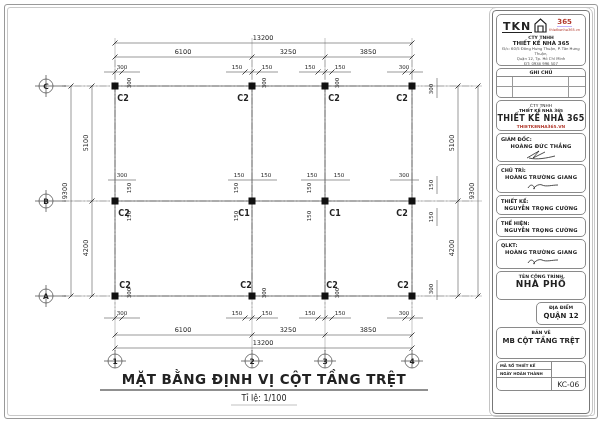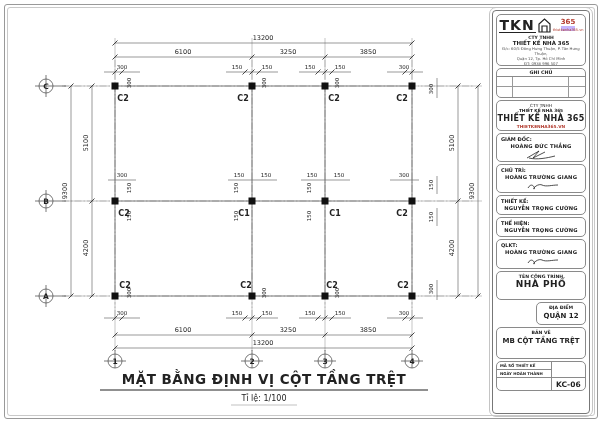--- a/index.html
+++ b/index.html
@@ -16,22 +16,22 @@
   .collbl{font-size:8px;font-weight:bold;}
   .bublbl{font-size:7.5px;font-weight:bold;}
   .title-txt{font-size:13.5px;font-weight:bold;letter-spacing:.5px;}
   .scale-txt{font-size:8px;}
 
   
   .panel{position:absolute;left:492px;top:10px;width:98px;height:404px;border:1px solid #777;border-radius:4px;outline:1px solid #c4c4c4;outline-offset:2px;background:#fff;display:flex;flex-direction:column;gap:2px;padding:3px;}
   .tb-box{border:1px solid #8a8a8a;border-radius:5px;background:#fff;overflow:hidden;position:relative;text-align:center;flex:none;}
   .logo-box{height:52px;padding-top:2px;}
   .logo-row{display:flex;align-items:flex-end;justify-content:center;gap:2px;height:16px;}
-  .tkn-word{font-size:14px;font-weight:bold;letter-spacing:1px;border-bottom:1.5px solid #222;line-height:1;padding:0 1px;}
-  .n365{color:#b23a2e;font-size:7px;font-weight:bold;line-height:1;border-bottom:5px solid #c4b5fd;}
+  .tkn-word{font-size:11px;font-weight:bold;letter-spacing:1px;border-bottom:1.5px solid #222;line-height:1;padding:0 1px;}
+  .n365{color:#b23a2e;font-size:7px;font-weight:bold;line-height:1;border-bottom:1px solid #c4b5fd;}
   .logo-sub{font-size:3.5px;color:#b23a2e;line-height:1.4;}
   .logo-cty{font-size:4.5px;font-weight:bold;margin-top:2px;}
   .logo-name{font-size:5.5px;font-weight:bold;}
   .addr{font-size:3.8px;color:#555;line-height:1.35;}
   .notes-box{height:30px;display:flex;flex-direction:column;}
   .notes-head{font-size:4.8px;font-weight:bold;padding:1px 0;border-bottom:.5px solid #8a8a8a;}
   .notes-grid{flex:1;display:grid;grid-template-columns:18% 64% 18%;grid-template-rows:1fr 1fr;}
   .notes-grid div{border-right:.5px solid #9a9a9a;border-bottom:.5px solid #9a9a9a;}
   .notes-grid div:nth-child(3n){border-right:none;}
   .notes-grid div:nth-child(n+4){border-bottom:none;}
@@ -45,21 +45,21 @@
   .role-name{font-size:5.2px;font-weight:bold;text-align:center;margin-top:1px;letter-spacing:.2px;}
   .sig{display:block;margin:0 auto;}
   .val-box{padding:2px 2px;}
   .val-lbl{font-size:4.6px;font-weight:bold;border-bottom:none;}
   .val-big{font-size:9px;font-weight:bold;letter-spacing:.5px;margin-top:0;}
   .val-mid{font-size:7px;font-weight:bold;margin-top:2px;}
   .meta-box{height:30px;}
   .meta-grid{display:grid;grid-template-columns:62% 38%;grid-template-rows:8px 8px 1fr;height:100%;}
   .meta-cell{border-right:.5px solid #8a8a8a;border-bottom:.5px solid #8a8a8a;font-size:3.9px;font-weight:bold;display:flex;align-items:center;padding-left:3px;text-align:left;}
   .meta-empty-r{grid-column:2;grid-row:1 / span 2;border-bottom:.5px solid #8a8a8a;}
-  .meta-code{grid-column:2;grid-row:3;display:flex;align-items:center;justify-content:center;font-size:7.5px;font-weight:bold;}
+  .meta-code{grid-column:2;grid-row:3;display:flex;align-items:center;justify-content:center;font-size:7.5px;font-weight:normal;}
   .meta-blank{border-right:.5px solid #8a8a8a;}
 </style>
 </head>
 <body>
 
 <div class="sheet">
   <div class="frame"></div>
   <div class="frame2"></div>
 
   <svg class="plan-svg" width="492" height="423" viewBox="0 0 492 423">

